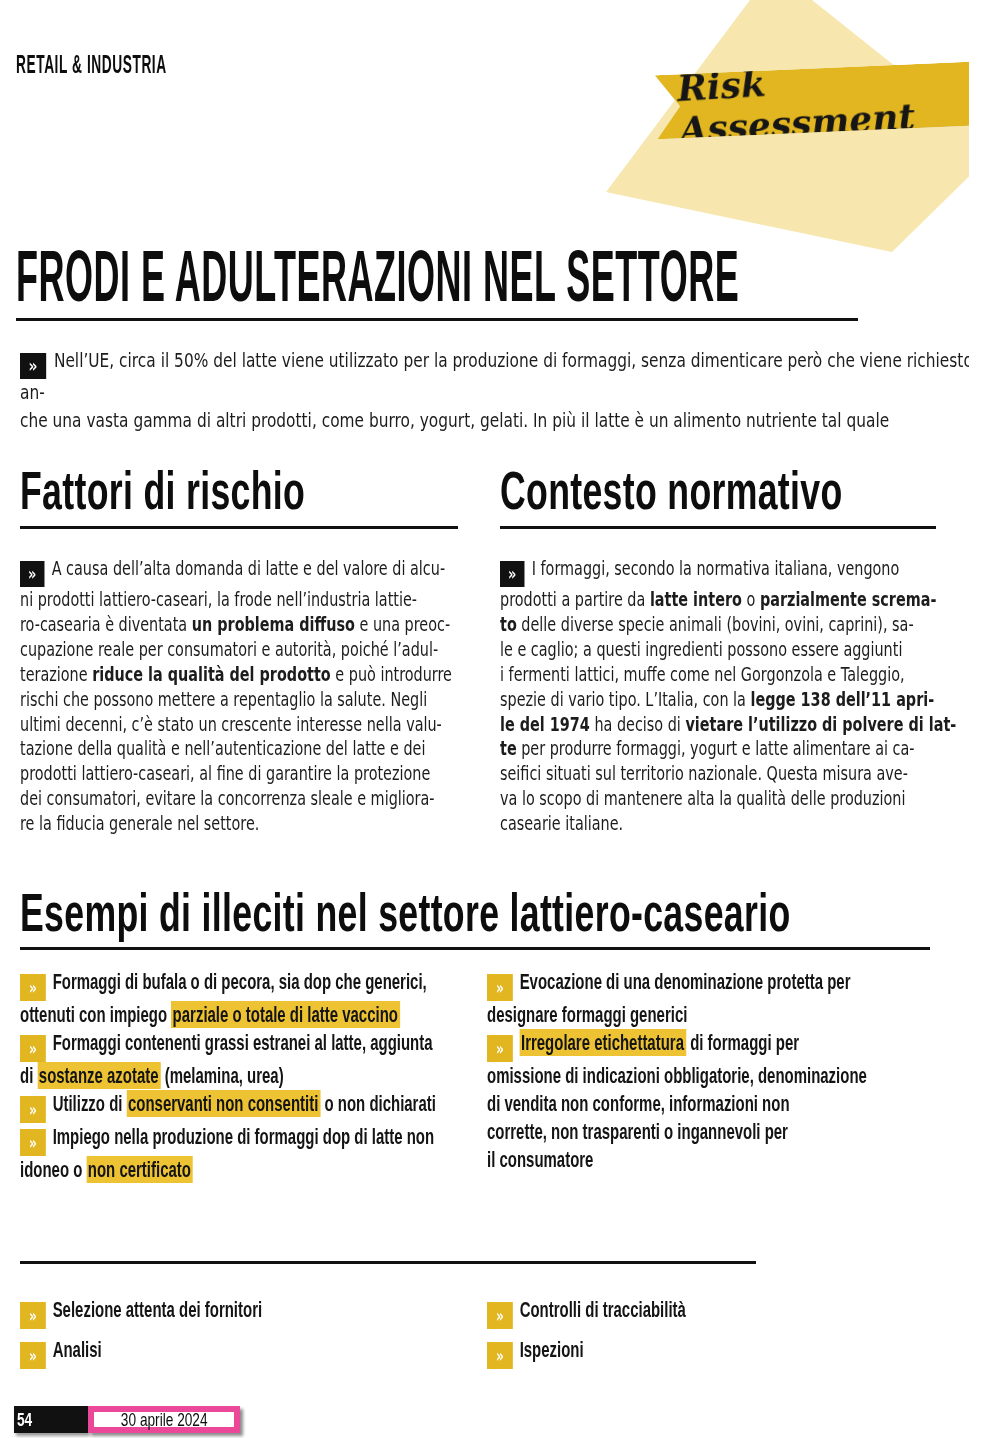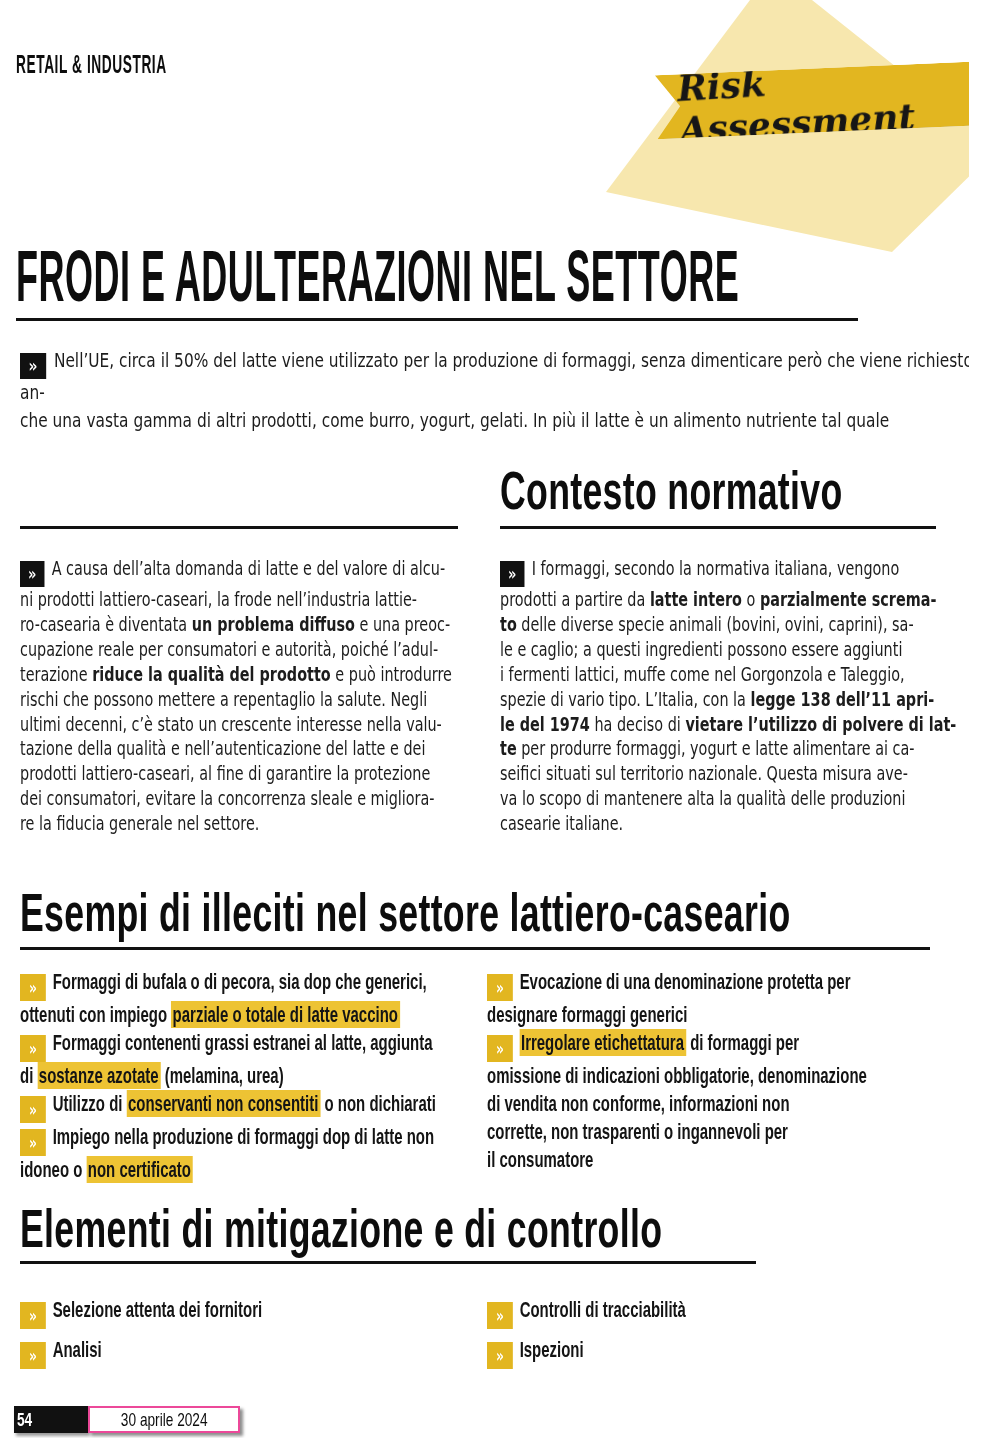--- a/index.html
+++ b/index.html
@@ -71,21 +71,21 @@
   .mitlist{top:1296px;width:720px;font-family:"Liberation Sans",sans-serif;font-weight:700;
            font-size:22px;line-height:27px;transform:scaleX(.68);transform-origin:0 0;color:#141414;}
   .mitlist .xitem{margin-bottom:7px;}
   .mitlist .bullet{width:38px;height:27px;line-height:27px;}
 
   
   .pgnum{left:14px;top:1406px;width:74px;height:27px;background:#111;color:#fff;
          display:flex;align-items:center;
          font-family:"Liberation Sans",sans-serif;font-weight:700;font-size:19px;
          box-shadow:2px 3px 3px rgba(0,0,0,.4);}
-  .datebox{left:88px;top:1406px;width:152px;height:27px;background:#fff;border:2px solid #ec4899;
+  .datebox{left:88px;top:1406px;width:152px;height:27px;background:#fff;border:6px solid #ec4899;
            box-sizing:border-box;display:flex;align-items:center;justify-content:center;
            font-family:"Liberation Sans",sans-serif;font-weight:400;font-size:19px;color:#0d0d0d;
            box-shadow:3px 3px 3px rgba(0,0,0,.45);}
   .sx-foot{transform:scaleX(.72);transform-origin:50% 50%;}
 </style>
 </head>
 <body>
 
 <div id="page">
 
@@ -98,20 +98,23 @@
     <span class="ribbon-text">Risk Assessment</span>
   </div>
 
   <h1 class="abs title" style="margin:0;">
     <span class="sx sx-title">FRODI E ADULTERAZIONI NEL SETTORE</span>
   </h1>
   <div class="abs rule rule-title"></div>
 
   <div class="abs intro"><span class="bullet black">»</span><span>Nell’UE, circa il 50% del latte viene utilizzato per la produzione di formaggi, senza dimenticare però che viene richiesto an-<br>che una vasta gamma di altri prodotti, come burro, yogurt, gelati. In più il latte è un alimento nutriente tal quale</span></div>
 
+  <h2 class="abs h2 pos-fattori" style="margin:0;">
+    <span class="sx sx-h2">Fattori di rischio</span>
+  </h2>
   <div class="abs rule rule-fattori"></div>
   <div class="abs colbody col-left"><span class="bullet black">»</span><span>A causa dell’alta domanda di latte e del valore di alcu-<br>ni prodotti lattiero-caseari, la frode nell’industria lattie-<br>ro-casearia è diventata <b>un problema diffuso</b> e una preoc-<br>cupazione reale per consumatori e autorità, poiché l’adul-<br>terazione <b>riduce la qualità del prodotto</b> e può introdurre<br>rischi che possono mettere a repentaglio la salute. Negli<br>ultimi decenni, c’è stato un crescente interesse nella valu-<br>tazione della qualità e nell’autenticazione del latte e dei<br>prodotti lattiero-caseari, al fine di garantire la protezione<br>dei consumatori, evitare la concorrenza sleale e migliora-<br>re la fiducia generale nel settore.</span></div>
 
   <h2 class="abs h2 pos-contesto" style="margin:0;">
     <span class="sx sx-h2">Contesto normativo</span>
   </h2>
   <div class="abs rule rule-contesto"></div>
   <div class="abs colbody col-right"><span class="bullet black">»</span><span>I formaggi, secondo la normativa italiana, vengono<br>prodotti a partire da <b>latte intero</b> o <b>parzialmente screma-</b><br><b>to</b> delle diverse specie animali (bovini, ovini, caprini), sa-<br>le e caglio; a questi ingredienti possono essere aggiunti<br>i fermenti lattici, muffe come nel Gorgonzola e Taleggio,<br>spezie di vario tipo. L’Italia, con la <b>legge 138 dell’11 apri-</b><br><b>le del 1974</b> ha deciso di <b>vietare l’utilizzo di polvere di lat-</b><br><b>te</b> per produrre formaggi, yogurt e latte alimentare ai ca-<br>seifici situati sul territorio nazionale. Questa misura ave-<br>va lo scopo di mantenere alta la qualità delle produzioni<br>casearie italiane.</span></div>
 
   <h2 class="abs h2 pos-esempi" style="margin:0;">
@@ -124,23 +127,20 @@
     <div class="xitem"><span class="bullet yellow">»</span><span>Formaggi contenenti grassi estranei al latte, aggiunta<br>di <mark>sostanze azotate</mark> (melamina, urea)</span></div>
     <div class="xitem"><span class="bullet yellow">»</span><span>Utilizzo di <mark>conservanti non consentiti</mark> o non dichiarati</span></div>
     <div class="xitem"><span class="bullet yellow">»</span><span>Impiego nella produzione di formaggi dop di latte non<br>idoneo o <mark>non certificato</mark></span></div>
   </div>
 
   <div class="abs exlist ex-right">
     <div class="xitem"><span class="bullet yellow">»</span><span>Evocazione di una denominazione protetta per<br>designare formaggi generici</span></div>
     <div class="xitem"><span class="bullet yellow">»</span><span><mark>Irregolare etichettatura</mark> di formaggi per<br>omissione di indicazioni obbligatorie, denominazione<br>di vendita non conforme, informazioni non<br>corrette, non trasparenti o ingannevoli per<br>il consumatore</span></div>
   </div>
 
-  <h2 class="abs h2 pos-elementi" style="margin:0;">
-    <span class="sx sx-h2">Elementi di mitigazione e di controllo</span>
-  </h2>
   <div class="abs rule rule-elementi"></div>
 
   <div class="abs mitlist ex-left">
     <div class="xitem"><span class="bullet yellow">»</span><span>Selezione attenta dei fornitori</span></div>
     <div class="xitem"><span class="bullet yellow">»</span><span>Analisi</span></div>
   </div>
 
   <div class="abs mitlist ex-right">
     <div class="xitem"><span class="bullet yellow">»</span><span>Controlli di tracciabilità</span></div>
     <div class="xitem"><span class="bullet yellow">»</span><span>Ispezioni</span></div>

